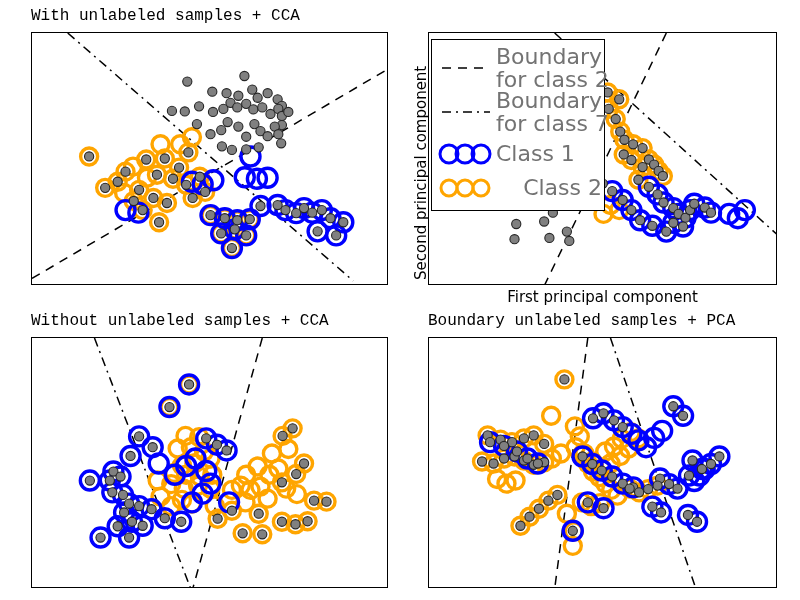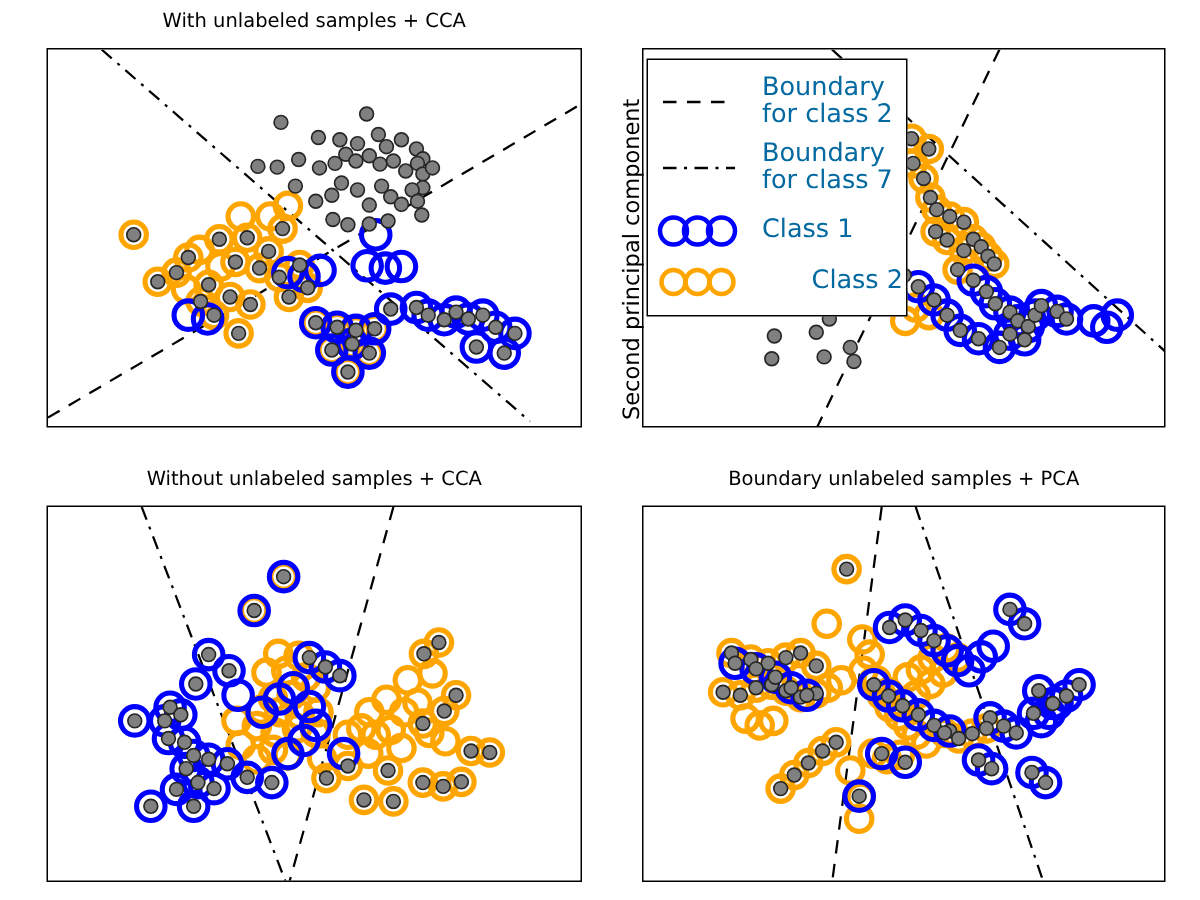--- a/index.html
+++ b/index.html
@@ -17,25 +17,25 @@
   }
   .panel {
     position: absolute;
     box-sizing: border-box;
     border: 1.4px solid #000000;
     background: #ffffff;
     overflow: hidden;
   }
   .panel-title {
     position: absolute;
-    text-align: center;
-    font-size: 13px;
+    font-size: 16px;
     color: #000000;
     white-space: nowrap;
     line-height: 1;
+    font-family: Liberation Mono, monospace;
   }
   .axis-label {
     position: absolute;
     font-size: 15px;
     color: #000000;
     white-space: nowrap;
     line-height: 1;
   }
   .ylabel-rot {
     transform-origin: 0 0;
@@ -60,24 +60,24 @@
     display: flex;
     align-items: center;
   }
   .legend-sample {
     width: 60px;
     height: 40px;
     position: relative;
     flex: 0 0 60px;
   }
   .legend-text {
-    font-size: 17px;
-    color: #0369a1;
+    font-size: 22px;
+    color: #737373;
     line-height: 1.05;
-    margin-left: 12px;
+    margin-left: 0;
     white-space: nowrap;
   }
 </style>
 </head>
 <body>
 
 <div id="figure">
 
   <div class="panel-title" style="left:31px; top:8px; width:357px;">With unlabeled samples + CCA</div>
   <div class="panel" style="left:31px; top:32px; width:357px; height:253px;">
@@ -316,20 +316,21 @@
         <circle cx="183.225" cy="158.125" r="4.6" fill="#808080" stroke="#262626" stroke-width="1.1"></circle>
         <circle cx="173.802" cy="150.535" r="4.6" fill="#808080" stroke="#262626" stroke-width="1.1"></circle>
         <circle cx="166.822" cy="141.68" r="4.6" fill="#808080" stroke="#262626" stroke-width="1.1"></circle>
         <circle cx="160.54000000000002" cy="132.82500000000002" r="4.6" fill="#808080" stroke="#262626" stroke-width="1.1"></circle>
         <circle cx="155.305" cy="123.464" r="4.6" fill="#808080" stroke="#262626" stroke-width="1.1"></circle>
       </svg>
   </div>
 
   <div class="axis-label ylabel-rot" style="left:414px; top:280px;">Second principal component</div>
 
+  <div class="axis-label" style="left:428px; top:290px; width:349px; text-align:center;">First principal component</div>
 
   <div class="legend-box" style="left:431px; top:39px; width:174px; height:172px;">
 
     <div class="legend-row" style="left:4px; top:6px; width:166px; height:44px;">
       <span class="legend-sample">
         <svg width="60" height="40" viewBox="0 0 60 40">
           <line x1="6" y1="20" x2="54" y2="20" stroke="#000000" stroke-width="1.6" stroke-dasharray="9,7"></line>
         </svg>
       </span>
       <span class="legend-text">

